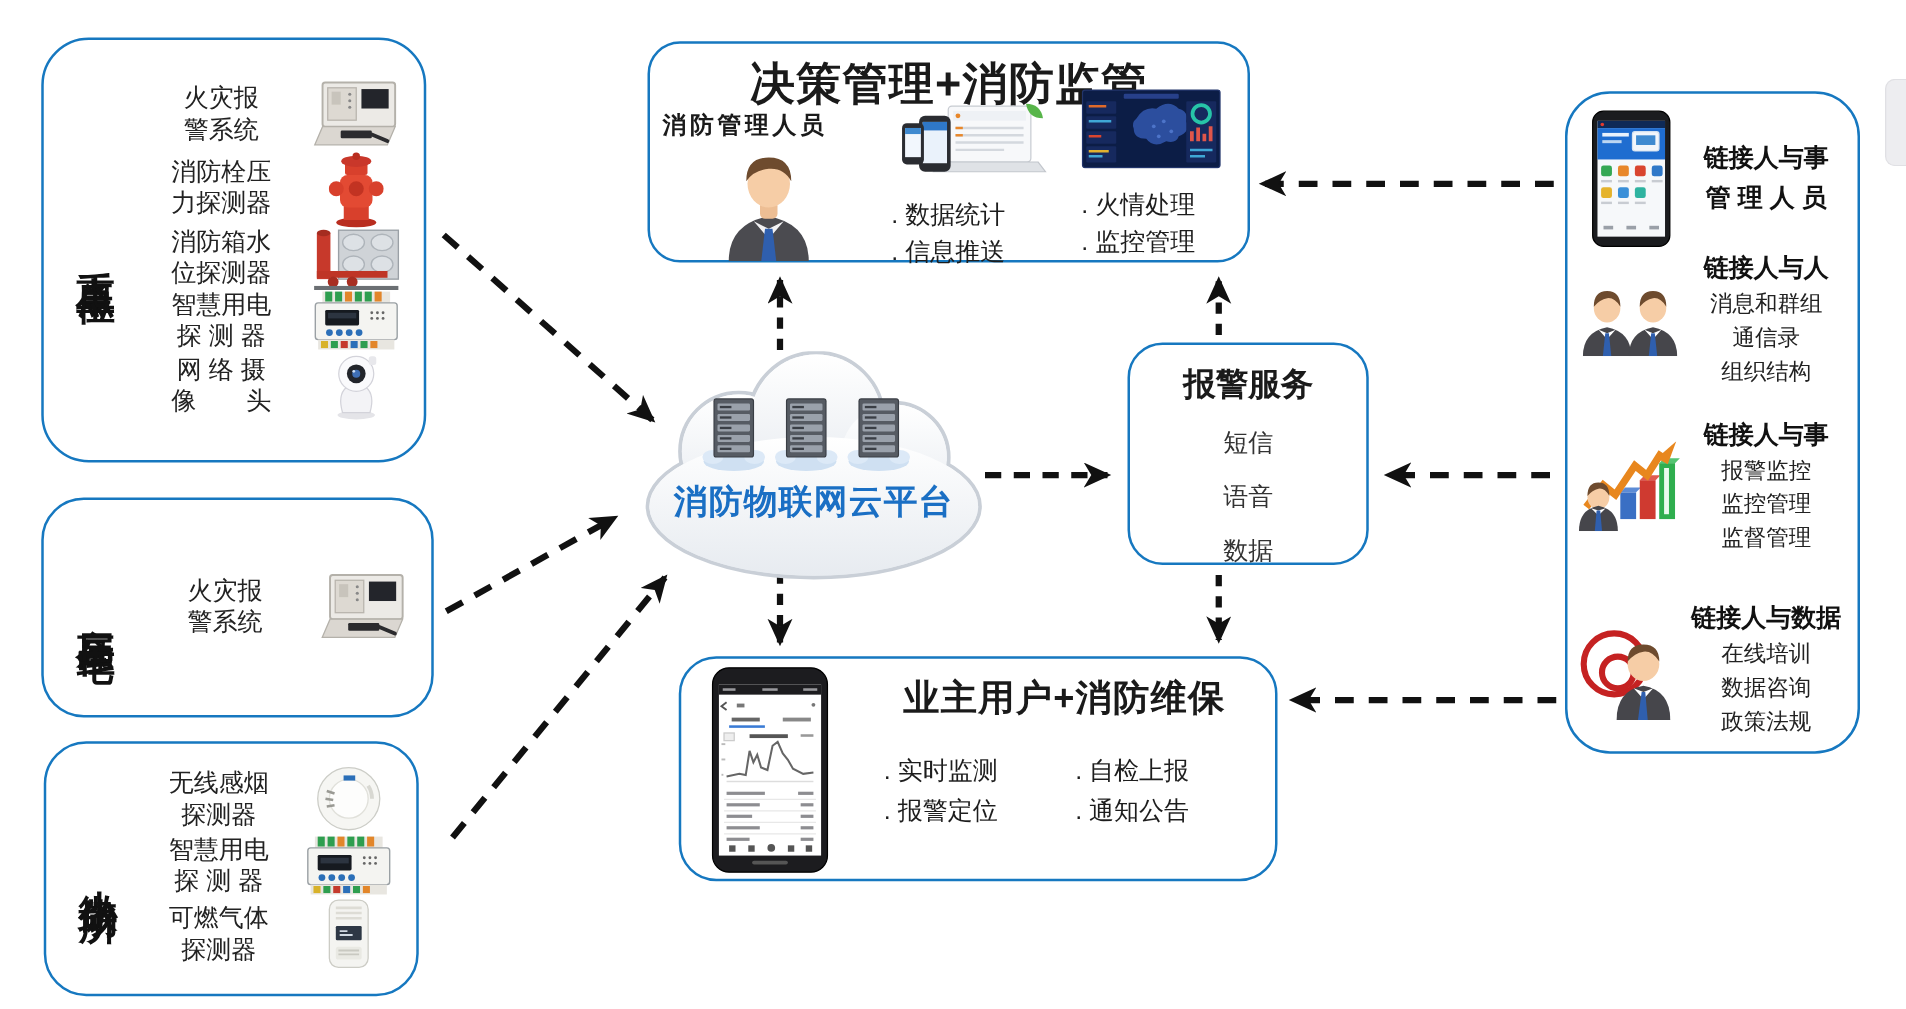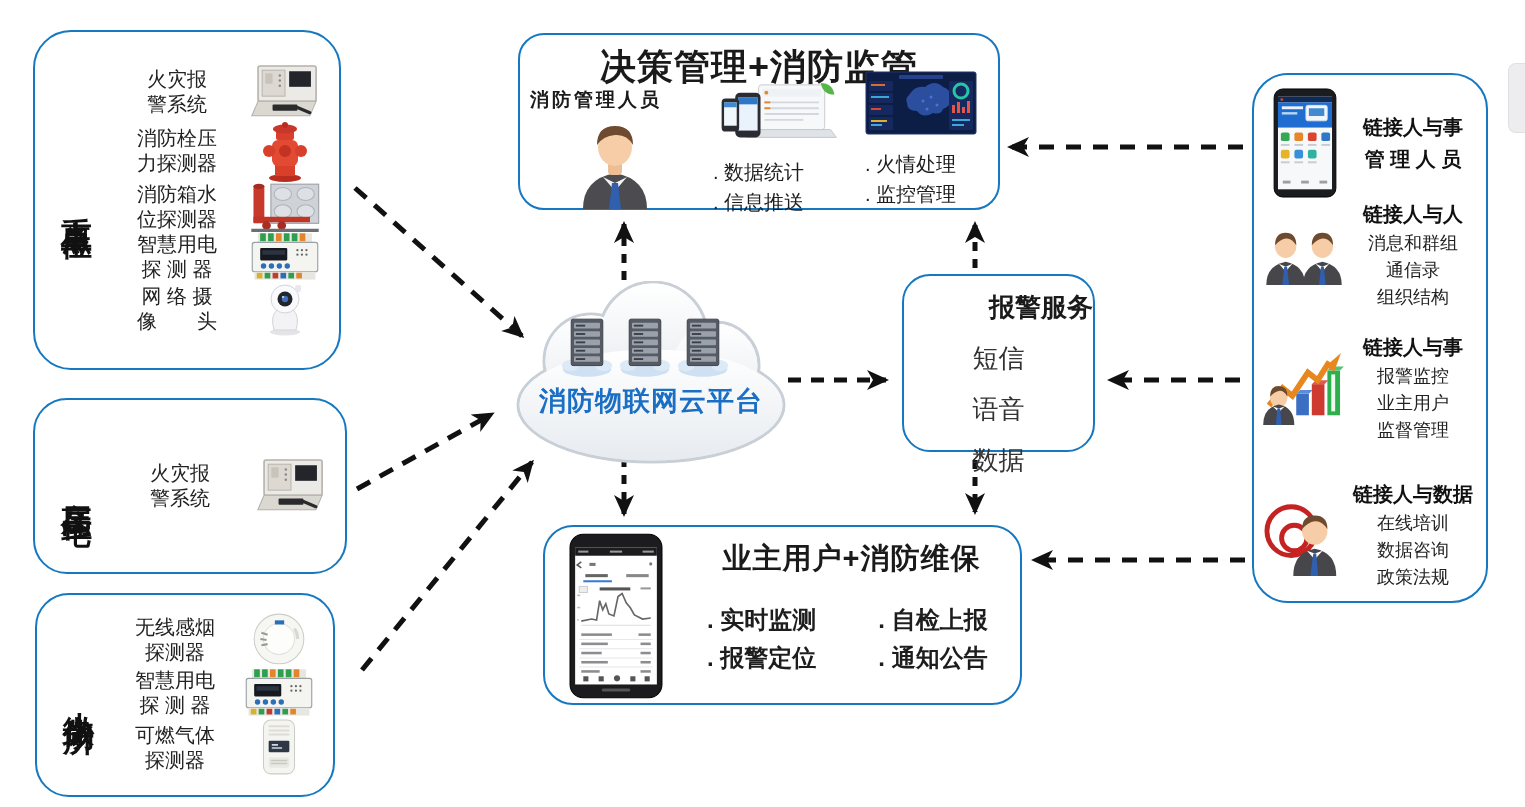--- a/index.html
+++ b/index.html
@@ -29,29 +29,29 @@
   #decision-box{left:518px;top:33px;width:482px;height:177px;border-radius:26px;}
   #decision-title{text-align:center;font-size:36px;font-weight:800;margin-top:8px;letter-spacing:1px;}
   .db-role{position:absolute;left:10px;top:52px;width:170px;text-align:left;}
   .db-role-label{font-size:19px;font-weight:700;letter-spacing:3px;}
   .db-mid{position:absolute;left:183px;top:46px;width:152px;}
   .db-right{position:absolute;left:345px;top:36px;width:130px;}
   .bullets{font-size:20px;line-height:1.5;color:#1d1d1d;margin-top:6px;text-align:left;}
   .db-mid .bullets{margin-left:10px;}
   
   #alarm-box{left:902px;top:274px;width:193px;height:178px;border-radius:28px;}
-  #alarm-title{text-align:right;font-size:26px;font-weight:800;margin-top:14px;}
+  #alarm-title{text-align:center;font-size:26px;font-weight:800;margin-top:14px;}
   .alarm-items{display:flex;flex-direction:column;align-items:center;gap:16px;margin-top:16px;
-               font-size:26px;color:#333;}
+               font-size:20px;color:#333;}
   
   #owner-box{left:543px;top:525px;width:479px;height:180px;border-radius:30px;}
   #owner-title{position:absolute;left:150px;right:12px;top:12px;text-align:center;font-size:29px;font-weight:800;letter-spacing:1px;}
   #owner-phone{position:absolute;left:24px;top:6px;}
   .owner-cols{position:absolute;left:162px;top:68px;display:flex;gap:62px;}
-  .owner-cols .bullets{font-size:24px;line-height:1.6;font-weight:bold;}
+  .owner-cols .bullets{font-size:20px;line-height:1.6;}
   
   #right-panel{left:1252px;top:73px;width:236px;height:530px;border-radius:36px;}
   .rp-s{position:absolute;left:8px;right:8px;display:flex;align-items:center;}
   #rp-s1{top:12px;height:112px;}
   #rp-s2{top:126px;height:110px;}
   #rp-s3{top:258px;height:112px;}
   #rp-s4{top:404px;height:114px;}
   .rp-icon{width:86px;flex:none;display:flex;align-items:center;justify-content:center;}
   .rp-text{flex:1;text-align:center;}
   .rp-title{font-size:20px;font-weight:800;color:#111;}
@@ -643,21 +643,21 @@
     <div class="rp-s" id="rp-s3">
       <span class="rp-icon">
           <svg width="84" height="72">
             <use href="#sym-chart-man"></use>
           </svg>
         </span>
       <div class="rp-text">
         <div class="rp-title">链接人与事</div>
         <div class="rp-items">
           <div>报警监控</div>
-          <div>业主用户</div>
+          <div>监控管理</div>
           <div>监督管理</div>
         </div>
       </div>
     </div>
     <div class="rp-s" id="rp-s4">
       <span class="rp-icon">
           <svg width="86" height="80">
             <use href="#sym-target-man"></use>
           </svg>
         </span>

